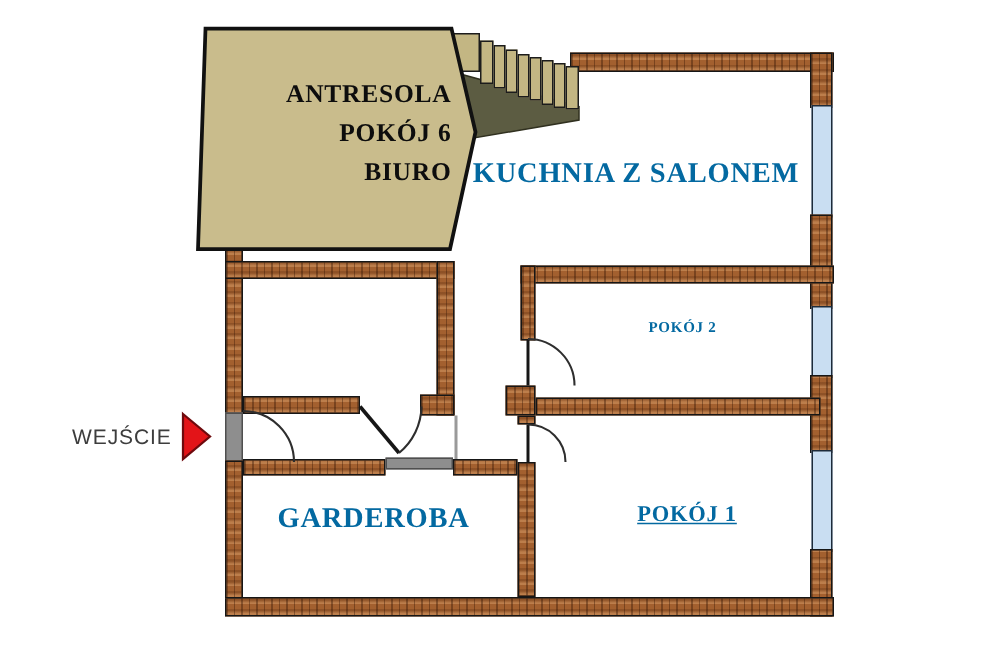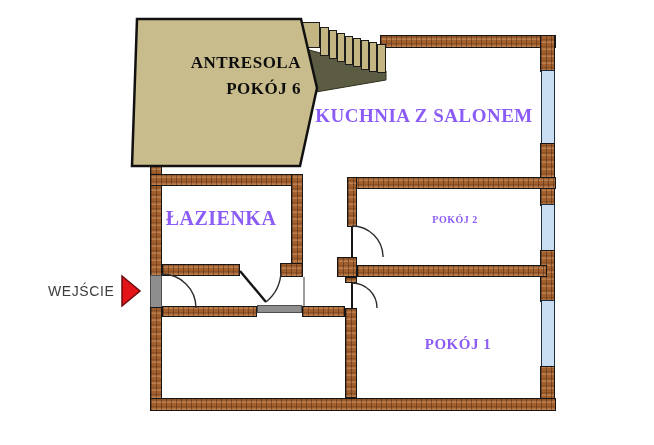--- a/index.html
+++ b/index.html
@@ -7,21 +7,21 @@
         font-family:"Liberation Serif", serif;}
   .brick{position:absolute;box-sizing:border-box;background-color:#a3602f;
     background-image:
       repeating-linear-gradient(90deg, rgba(50,20,4,.38) 0 1px, transparent 1px 5px),
       repeating-linear-gradient(0deg, rgba(255,205,150,.28) 0 1px, rgba(60,25,5,.20) 3px 4px, transparent 4px 7px);
     border:1px solid #161616;}
   .window{position:absolute;box-sizing:border-box;background:#c9def2;border:1px solid #1d2b3a;}
   .slider{position:absolute;box-sizing:border-box;background:#8e8e8e;border:1px solid #4f4f4f;}
   .step{position:absolute;box-sizing:border-box;background:#c3b683;border:1.5px solid #1c1c1c;}
   .room-label{position:absolute;transform:translate(-50%,-50%);white-space:nowrap;
-    font-weight:700;color:#8b5cf6;letter-spacing:.5px;}
+    font-weight:700;color:#0369a1;letter-spacing:.5px;}
   .mezz-text{position:absolute;left:139px;top:50px;width:162px;text-align:right;
     font-weight:700;font-size:17px;line-height:26px;color:#0d0d0d;letter-spacing:.5px;}
   .entry-label{position:absolute;left:48px;top:283px;font-family:"Liberation Sans",sans-serif;
     font-size:14px;color:#3d3d3d;letter-spacing:.6px;}
   svg{position:absolute;left:0;top:0;}
   .thinline{position:absolute;background:#9a9a9a;}
 </style>
 </head>
 <body>
 
@@ -84,25 +84,26 @@
   <div class="step" style="left:369px;top:42px;width:8px;height:30px;"></div>
   <div class="step" style="left:377px;top:44px;width:9px;height:29px;"></div>
 
   <svg width="654" height="445" viewBox="0 0 654 445">
     <polygon points="137,19 301,19 317,88 300,166 132,166" fill="#c9bc8c" stroke="#111111" stroke-width="2.5"></polygon>
     <polygon points="137,19 301,19 317,88 300,166 132,166" fill="none" stroke="rgba(120,110,60,0.25)" stroke-width="0"></polygon>
   </svg>
   <div class="mezz-text">
     <div>ANTRESOLA</div>
     <div>POKÓJ 6</div>
+    <div>BIURO</div>
   </div>
 
   <div class="room-label" style="left:424px;top:116px;font-size:19px;">KUCHNIA Z SALONEM</div>
-  <div class="room-label" style="left:221px;top:218px;font-size:20px;">ŁAZIENKA</div>
   <div class="room-label" style="left:455px;top:219px;font-size:10px;">POKÓJ 2</div>
-  <div class="room-label" style="left:458px;top:344px;font-size:15px;">POKÓJ 1</div>
+  <div class="room-label" style="left:249px;top:346px;font-size:19px;">GARDEROBA</div>
+  <div class="room-label" style="left:458px;top:344px;font-size:15px;text-decoration:underline;">POKÓJ 1</div>
 
   <div class="entry-label">WEJŚCIE</div>
   <svg width="654" height="445" viewBox="0 0 654 445">
     <polygon points="122,276 140,291 122,306" fill="#e31418" stroke="#6e0a0d" stroke-width="1.5"></polygon>
   </svg>
 
 </div>
 
 </body></html>

